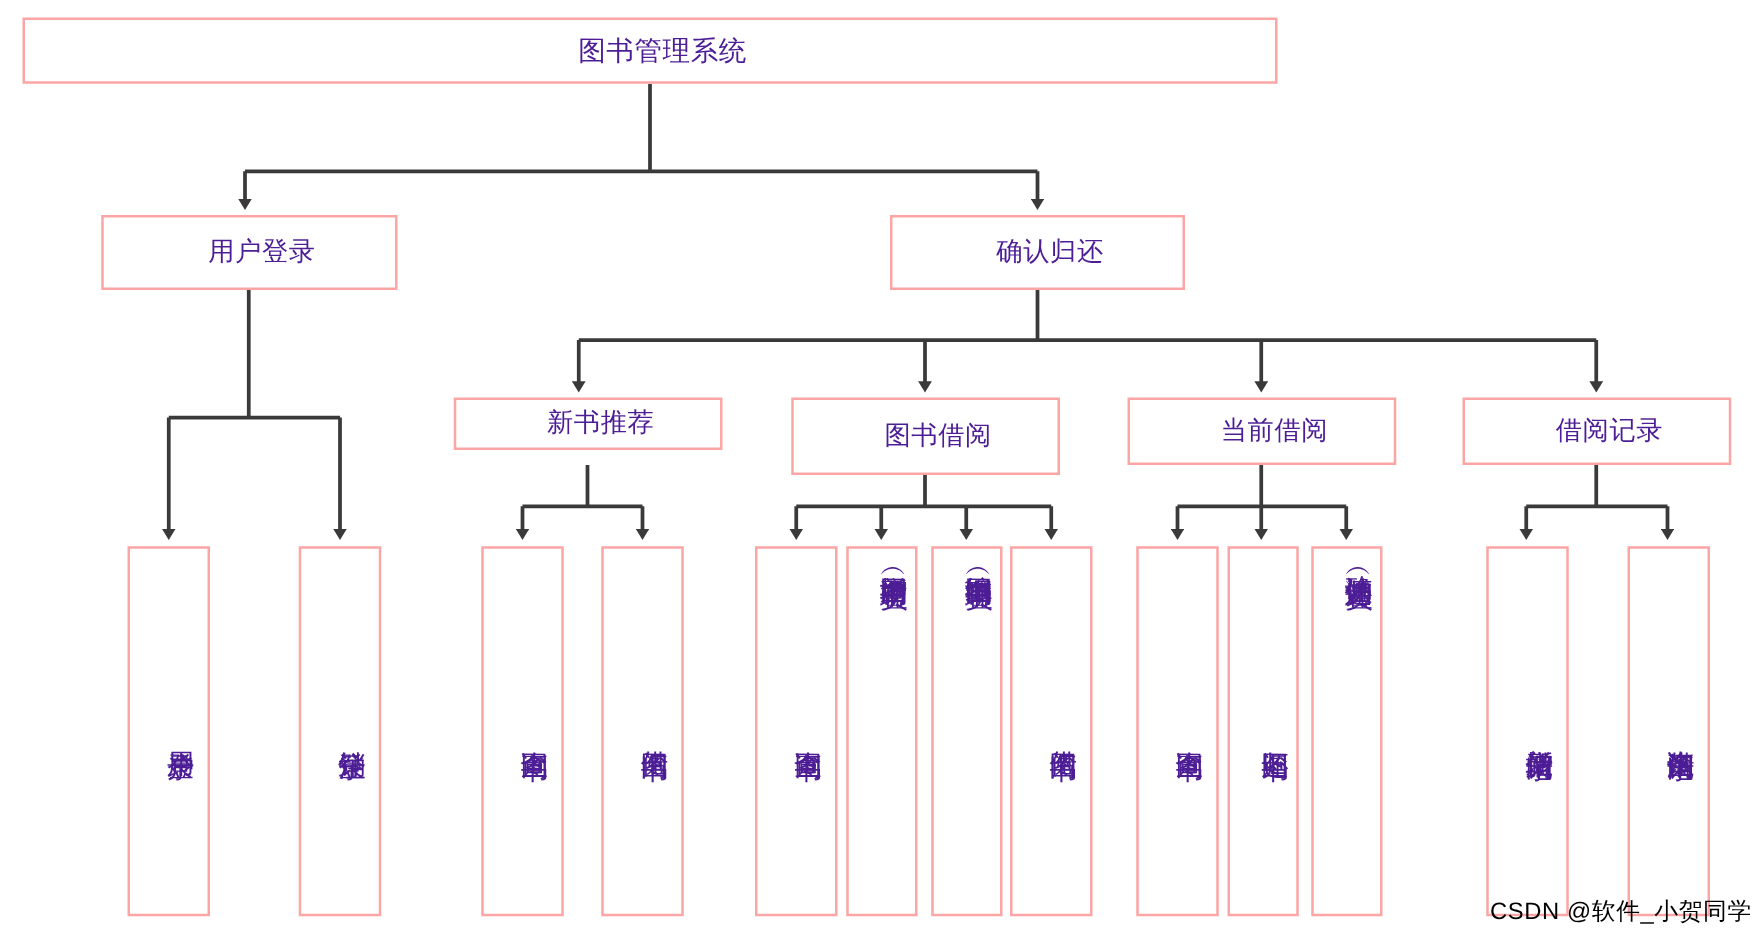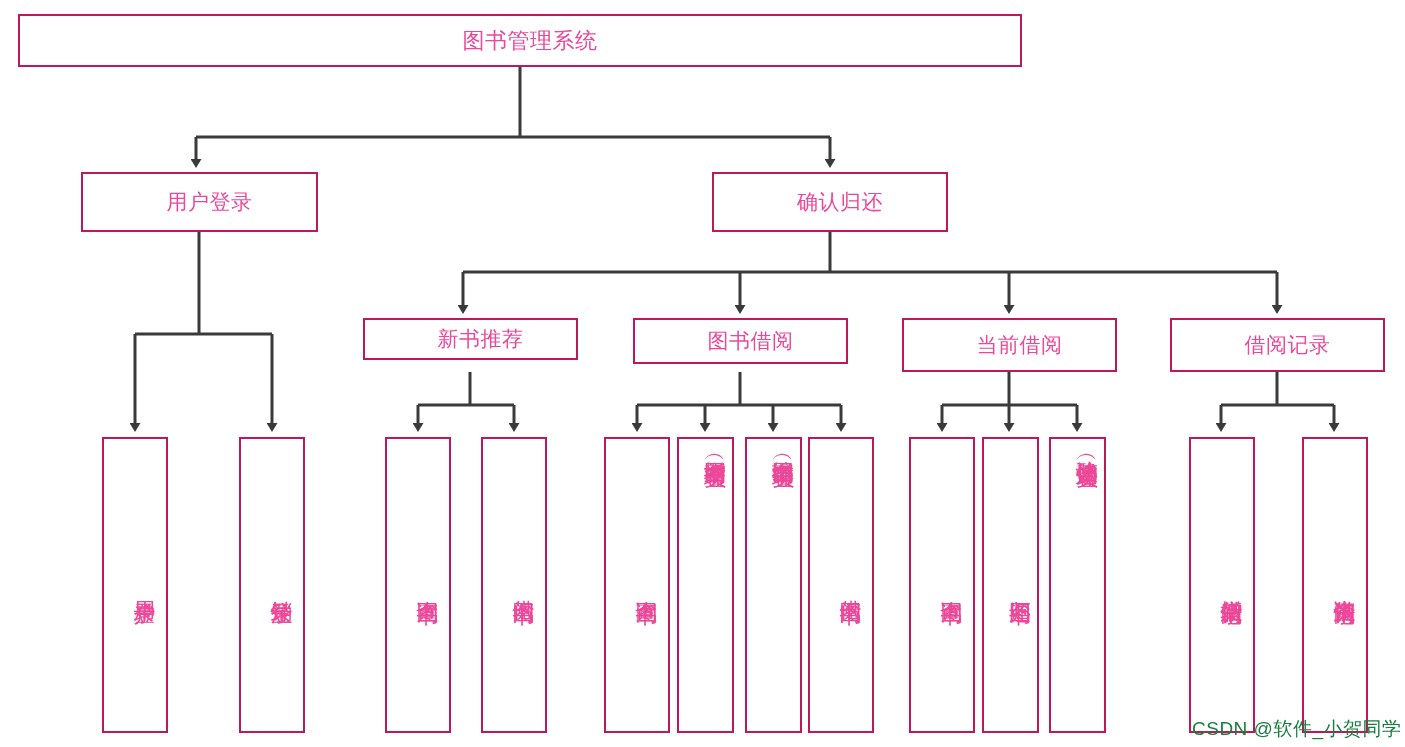--- a/index.html
+++ b/index.html
@@ -21,26 +21,26 @@
     position: absolute;
     left: 0;
     top: 0;
     width: 1405px;
     height: 747px;
     pointer-events: none;
   }
   .node {
     position: absolute;
     box-sizing: border-box;
-    border: 2px solid #be185d;
+    border: 2px solid #fca5a5;
     background: #ffffff;
     display: flex;
     align-items: center;
     justify-content: center;
-    color: #ec4899;
+    color: #4c1d95;
     padding-left: 20px;
   }
   .node .label {
     display: block;
     text-align: center;
     line-height: 1.18;
     letter-spacing: 0.5px;
   }
   
   .node.horiz .label {
@@ -61,21 +61,21 @@
     line-height: 1.05;
     letter-spacing: 1px;
     white-space: nowrap;
   }
   .node.vert.centered {
     align-items: center;
     padding-top: 0;
   }
   .watermark {
     position: absolute;
-    color: #15803d;
+    color: #000000;
     font-size: 19px;
     white-space: nowrap;
     letter-spacing: 0.5px;
     font-family: "Liberation Sans", "DejaVu Sans", sans-serif;
   }
 </style>
 </head>
 <body>
 
 <div id="canvas">
@@ -141,21 +141,21 @@
   </div>
 
   <div class="node horiz" style="left:712px; top:172px; width:236px; height:60px;">
     <span class="label">确认归还</span>
   </div>
 
   <div class="node horiz" style="left:363px; top:318px; width:215px; height:42px;">
     <span class="label">新书推荐</span>
   </div>
 
-  <div class="node horiz" style="left:633px; top:318px; width:215px; height:46px;">
+  <div class="node horiz" style="left:633px; top:318px; width:215px; height:62px;">
     <span class="label">图书借阅</span>
   </div>
 
   <div class="node horiz" style="left:1170px; top:318px; width:215px; height:54px;">
     <span class="label">借阅记录</span>
   </div>
 
   <div class="node horiz" style="left:902px; top:318px; width:215px; height:54px;">
     <span class="label">当前借阅</span>
   </div>

